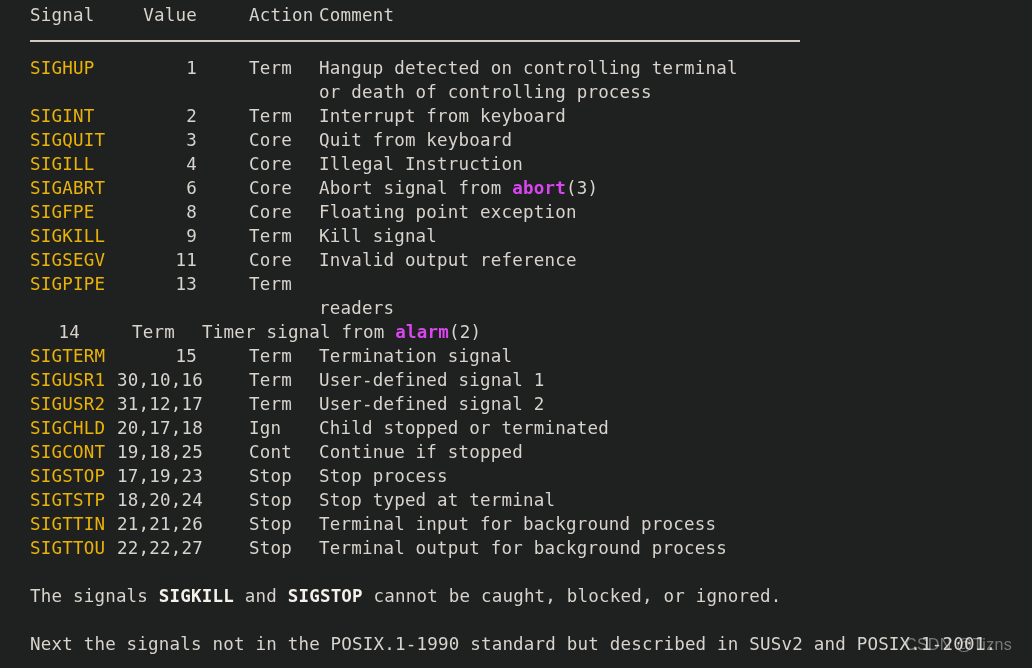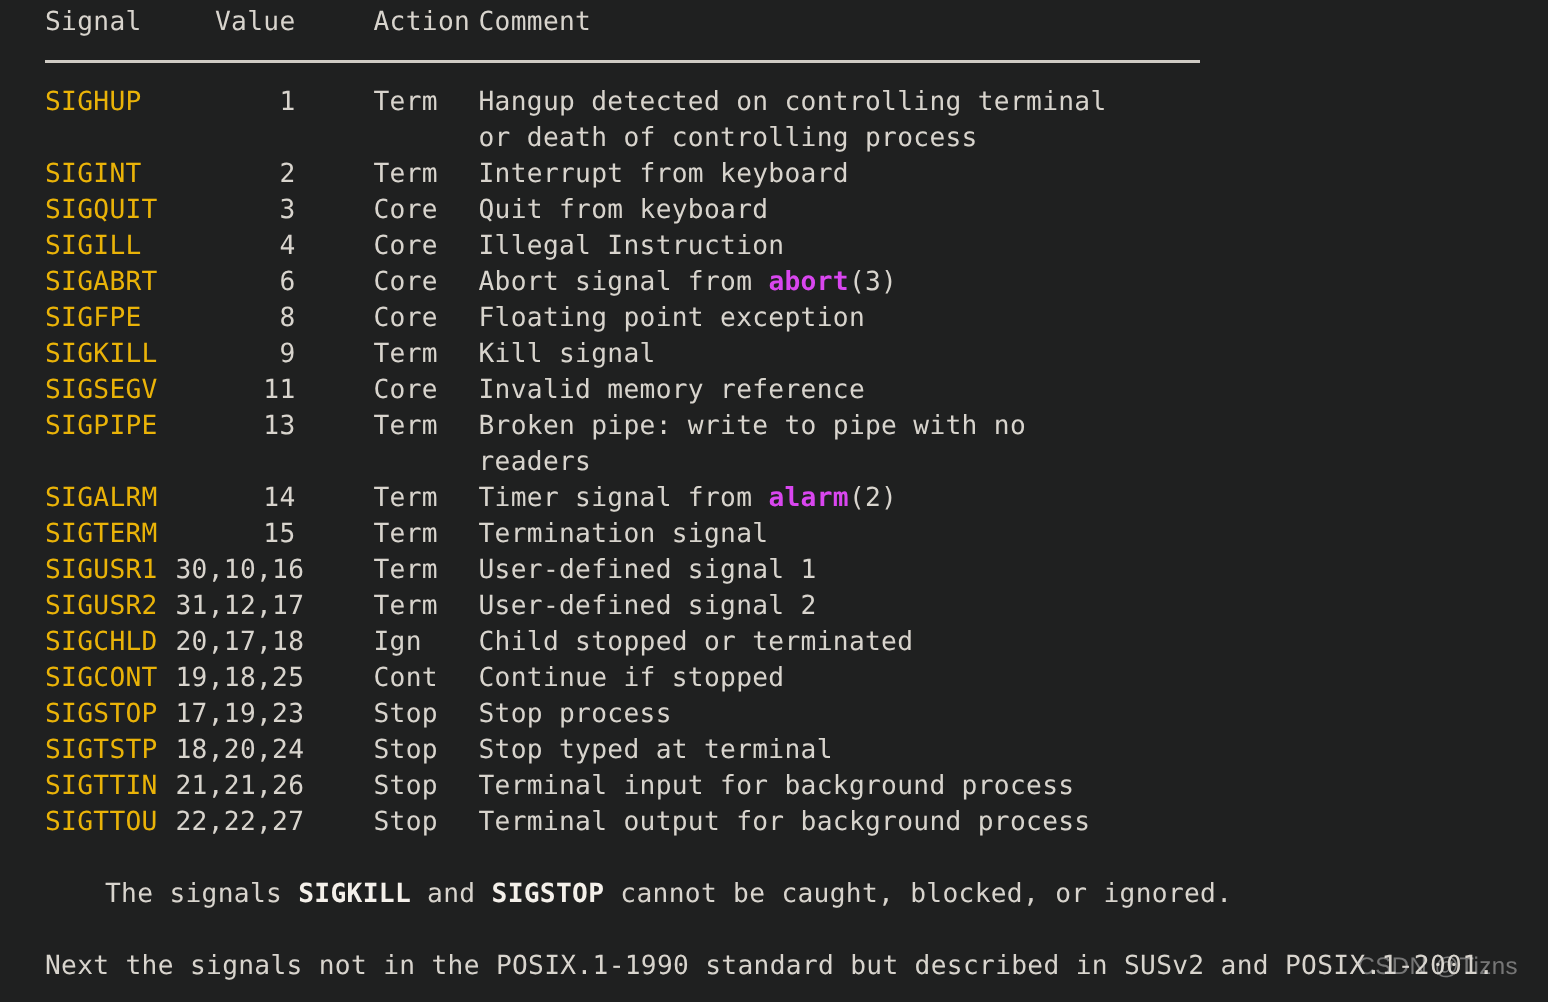--- a/index.html
+++ b/index.html
@@ -88,21 +88,21 @@
   .footer-line {
     position: absolute;
     left: 30px;
     font-size: 17.5px;
     line-height: 24px;
     letter-spacing: 0.2px;
     white-space: pre;
     color: #d8d4cd;
   }
   .footer-line b { color: #f4f0ea; font-weight: bold; }
-  #footer-1 { top: 584px; margin-left: 40px; }
+  #footer-1 { top: 584px; }
   #footer-2 { top: 632px; }
 
   
   .watermark {
     position: absolute;
     right: 20px;
     bottom: 14px;
     font-family: Liberation Sans, sans-serif;
     font-size: 16px;
     color: rgba(225,225,225,0.45);
@@ -120,24 +120,24 @@
   <div class="sig-row header"><div class="col-signal">Signal</div><div class="col-value">Value</div><div class="col-action">Action</div><div class="col-comment">Comment</div></div>
       <div style="height: 26px;"></div>
       <div class="sig-row"><div class="col-signal">SIGHUP</div><div class="col-value">1</div><div class="col-action">Term</div><div class="col-comment">Hangup detected on controlling terminal</div></div>
       <div class="sig-row cont"><div class="col-signal"></div><div class="col-value"></div><div class="col-action"></div><div class="col-comment">or death of controlling process</div></div>
       <div class="sig-row"><div class="col-signal">SIGINT</div><div class="col-value">2</div><div class="col-action">Term</div><div class="col-comment">Interrupt from keyboard</div></div>
       <div class="sig-row"><div class="col-signal">SIGQUIT</div><div class="col-value">3</div><div class="col-action">Core</div><div class="col-comment">Quit from keyboard</div></div>
       <div class="sig-row"><div class="col-signal">SIGILL</div><div class="col-value">4</div><div class="col-action">Core</div><div class="col-comment">Illegal Instruction</div></div>
       <div class="sig-row"><div class="col-signal">SIGABRT</div><div class="col-value">6</div><div class="col-action">Core</div><div class="col-comment">Abort signal from <b>abort</b>(3)</div></div>
       <div class="sig-row"><div class="col-signal">SIGFPE</div><div class="col-value">8</div><div class="col-action">Core</div><div class="col-comment">Floating point exception</div></div>
       <div class="sig-row"><div class="col-signal">SIGKILL</div><div class="col-value">9</div><div class="col-action">Term</div><div class="col-comment">Kill signal</div></div>
-      <div class="sig-row"><div class="col-signal">SIGSEGV</div><div class="col-value">11</div><div class="col-action">Core</div><div class="col-comment">Invalid memory reference</div></div>
-      <div class="sig-row"><div class="col-signal">SIGPIPE</div><div class="col-value">13</div><div class="col-action">Term</div><div class="col-comment">Broken pipe: write to pipe with no</div></div>
+      <div class="sig-row"><div class="col-signal">SIGSEGV</div><div class="col-value">11</div><div class="col-action">Core</div><div class="col-comment">Invalid output reference</div></div>
+      <div class="sig-row"><div class="col-signal">SIGPIPE</div><div class="col-value">13</div><div class="col-action">Term</div></div>
       <div class="sig-row cont"><div class="col-signal"></div><div class="col-value"></div><div class="col-action"></div><div class="col-comment">readers</div></div>
-      <div class="sig-row"><div class="col-signal">SIGALRM</div><div class="col-value">14</div><div class="col-action">Term</div><div class="col-comment">Timer signal from <b>alarm</b>(2)</div></div>
+      <div class="sig-row"><div class="col-value">14</div><div class="col-action">Term</div><div class="col-comment">Timer signal from <b>alarm</b>(2)</div></div>
       <div class="sig-row"><div class="col-signal">SIGTERM</div><div class="col-value">15</div><div class="col-action">Term</div><div class="col-comment">Termination signal</div></div>
       <div class="sig-row"><div class="col-signal">SIGUSR1</div><div class="col-value">30,10,16</div><div class="col-action">Term</div><div class="col-comment">User-defined signal 1</div></div>
       <div class="sig-row"><div class="col-signal">SIGUSR2</div><div class="col-value">31,12,17</div><div class="col-action">Term</div><div class="col-comment">User-defined signal 2</div></div>
       <div class="sig-row"><div class="col-signal">SIGCHLD</div><div class="col-value">20,17,18</div><div class="col-action">Ign</div><div class="col-comment">Child stopped or terminated</div></div>
       <div class="sig-row"><div class="col-signal">SIGCONT</div><div class="col-value">19,18,25</div><div class="col-action">Cont</div><div class="col-comment">Continue if stopped</div></div>
       <div class="sig-row"><div class="col-signal">SIGSTOP</div><div class="col-value">17,19,23</div><div class="col-action">Stop</div><div class="col-comment">Stop process</div></div>
       <div class="sig-row"><div class="col-signal">SIGTSTP</div><div class="col-value">18,20,24</div><div class="col-action">Stop</div><div class="col-comment">Stop typed at terminal</div></div>
       <div class="sig-row"><div class="col-signal">SIGTTIN</div><div class="col-value">21,21,26</div><div class="col-action">Stop</div><div class="col-comment">Terminal input for background process</div></div>
       <div class="sig-row"><div class="col-signal">SIGTTOU</div><div class="col-value">22,22,27</div><div class="col-action">Stop</div><div class="col-comment">Terminal output for background process</div></div>
     </div>

